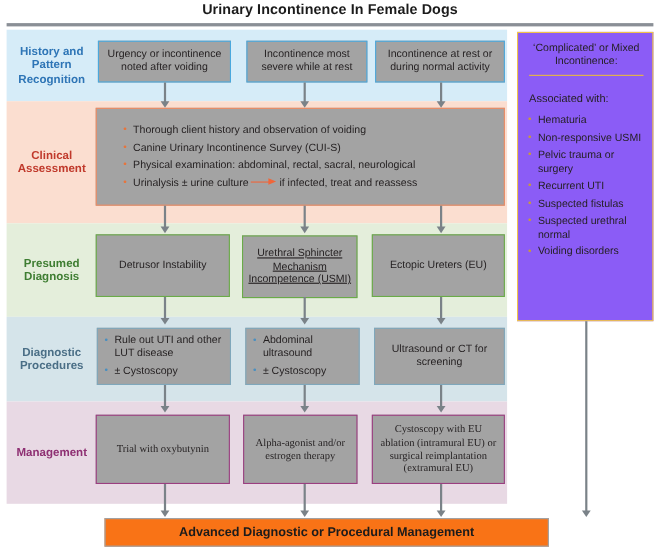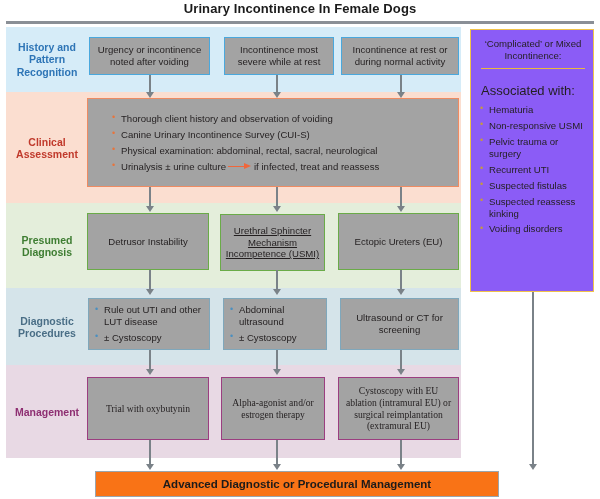--- a/index.html
+++ b/index.html
@@ -98,21 +98,21 @@
   
   #side-panel{
     position:absolute;left:470px;top:29px;width:124px;height:263px;
     box-sizing:border-box;padding:7px 7px 0 9px;
   }
   #side-panel .sp-title{
     text-align:center;font-size:9.6px;line-height:11.8px;color:#231f20;
     padding:1px 2px 6px 2px;
   }
   #side-panel .sp-rule{height:1.6px;background:#e9b93f;margin:0 1px 7px 1px;}
-  #side-panel .sp-sub{font-size:13px;line-height:11.8px;margin:16px 0 7px 1px;}
+  #side-panel .sp-sub{font-size:10px;line-height:11.8px;margin:16px 0 7px 1px;}
 
   
   #footer-bar{
     position:absolute;left:95px;top:471px;width:404px;height:26px;
     background:#f97316;box-sizing:border-box;
     display:flex;align-items:center;justify-content:center;
     font-size:11.5px;font-weight:bold;color:#1b1b1b;
   }
 </style>
 </head>
@@ -266,21 +266,21 @@
 <div class="b-yellow" id="side-panel">
   <div class="sp-title">‘Complicated’ or Mixed Incontinence:</div>
   <div class="sp-rule"></div>
   <div class="sp-sub">Associated with:</div>
   <ul class="blist tan-b">
     <li><span>Hematuria</span></li>
     <li><span>Non-responsive USMI</span></li>
     <li><span>Pelvic trauma or surgery</span></li>
     <li><span>Recurrent UTI</span></li>
     <li><span>Suspected fistulas</span></li>
-    <li><span>Suspected reassess kinking</span></li>
+    <li><span>Suspected urethral normal</span></li>
     <li><span>Voiding disorders</span></li>
   </ul>
 </div>
 
 <div class="arrow" style="left:528px;top:292px;height:179px;">
   <div class="shaft" style="height:173px;"></div>
     <div class="head" style="top:172px;"></div>
 </div>
 
 <div class="b-grey" id="footer-bar">

